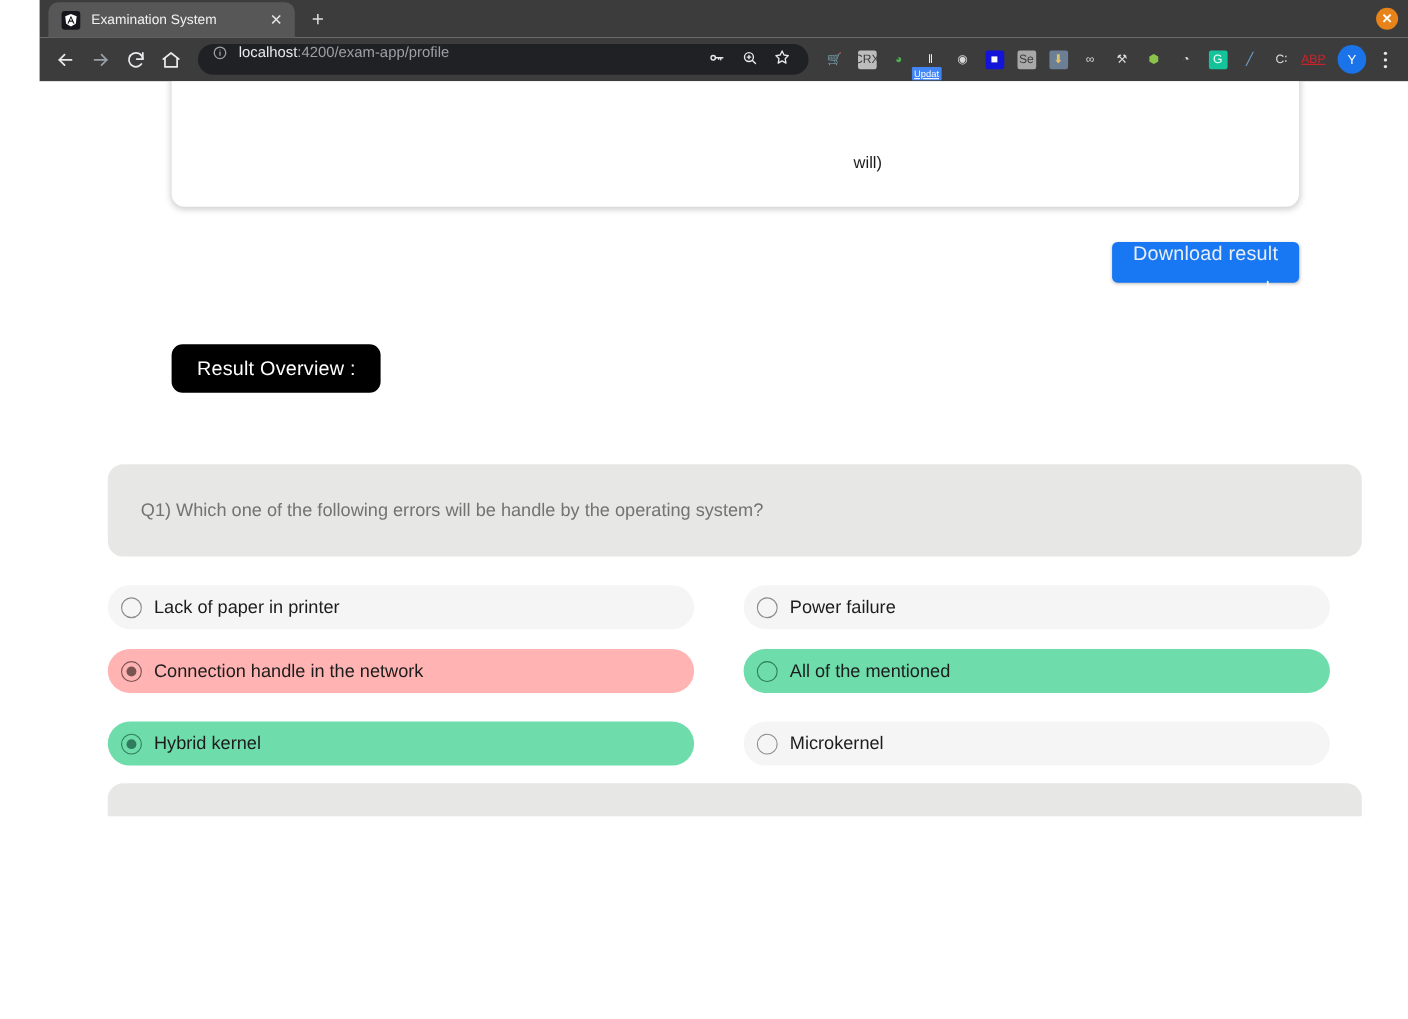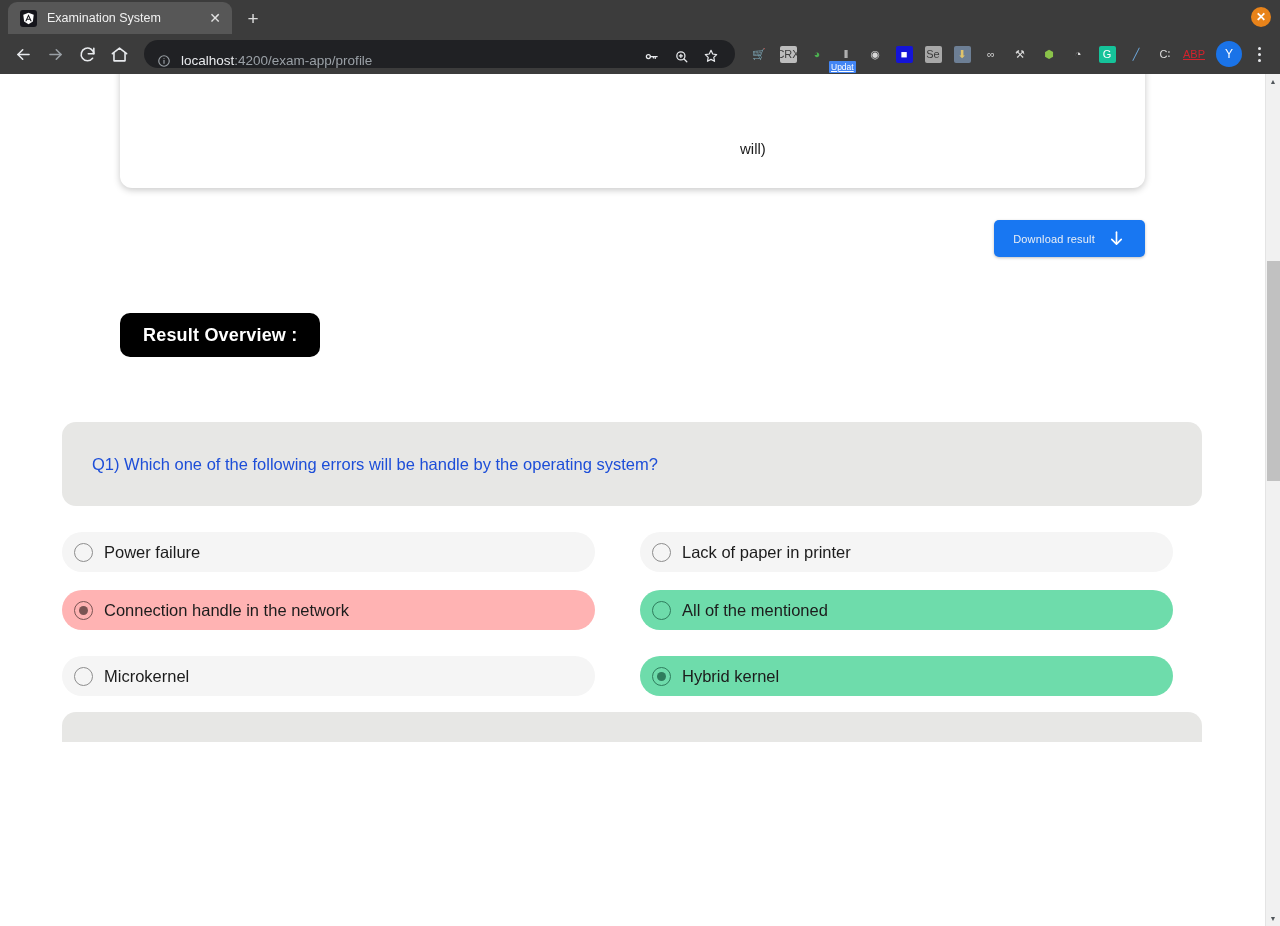--- a/index.html
+++ b/index.html
@@ -3,21 +3,21 @@
 <meta charset="utf-8">
 <style>
   * { box-sizing: border-box; margin: 0; padding: 0; }
   html, body { width: 1280px; height: 926px; overflow: hidden; }
   body {
     font-family: "Liberation Sans", sans-serif;
     background: #ffffff;
   }
 
   
-  .browser { width: 1280px; height: 926px; position: relative; }
+  .browser { width: 1280px; height: 926px; position: relative; padding-left: 36px; }
 
   .tabstrip {
     height: 34px;
     background: #3c3c3c;
     display: flex;
     align-items: flex-end;
     padding-left: 8px;
     position: relative;
   }
   .tab {
@@ -90,21 +90,21 @@
     flex: 0 0 auto;
   }
   .nav-btn svg { display: block; }
   .omnibox {
     flex: 1 1 auto;
     height: 28px;
     margin: 0 8px 0 8px;
     background: #202124;
     border-radius: 14px;
     display: flex;
-    align-items: flex-end;
+    align-items: flex-start;
     padding: 0 12px;
     gap: 10px;
     min-width: 0;
   }
   .omnibox .info-icon {
     width: 15px; height: 15px;
     flex: 0 0 auto;
     display: flex; align-items: center; justify-content: center;
   }
   .url-text {
@@ -204,62 +204,62 @@
     justify-content: flex-end;
     padding-right: 120px;
   }
   .download-btn {
     background: #1877f2;
     color: #e9eef5;
     border: none;
     border-radius: 5px;
     height: 37px;
     padding: 0 19px;
-    font-size: 11px;
+    font-size: 18px;
     font-family: "Liberation Sans", sans-serif;
     display: inline-flex;
-    align-items: center;
+    align-items: flex-end;
     gap: 12px;
     box-shadow: 0 1px 3px rgba(0,0,0,0.25);
     letter-spacing: 0.2px;
+    flex-direction: column;
   }
   .download-btn svg { display: block; }
 
   .overview-badge {
     position: absolute;
     left: 120px;
     top: 239px;
     background: #000000;
     color: #ffffff;
     border-radius: 10px;
     height: 44px;
     padding: 0 23px;
     display: inline-flex;
     align-items: center;
     font-size: 18px;
     letter-spacing: 0.2px;
-    font-weight: bold;
   }
 
   .questions {
     position: absolute;
     left: 62px;
     top: 348px;
     width: 1140px;
   }
   .qblock { margin-bottom: 16px; }
   .qheader {
     background: #e7e7e5;
     border-radius: 14px;
     height: 84px;
     display: flex;
     align-items: center;
     padding: 0 30px;
     font-size: 16.5px;
-    color: #1d4ed8;
+    color: #737373;
   }
   .options {
     display: grid;
     grid-template-columns: 533px 533px;
     column-gap: 45px;
     row-gap: 18px;
     margin-top: 26px;
   }
   .option {
     height: 40px;
@@ -484,55 +484,55 @@
       <div class="overview-badge">Result Overview :</div>
 
       <div class="questions">
           <div class="qblock">
             <div class="qheader">Q1) Which one of the following errors will be handle by the operating system?</div>
             <div class="options">
               <div class="option">
                 <span class="radio">
                   <span class="dot"></span>
                 </span>
-                <span>Power failure</span>
+                <span>Lack of paper in printer</span>
               </div>
               <div class="option">
                 <span class="radio">
                   <span class="dot"></span>
                 </span>
-                <span>Lack of paper in printer</span>
+                <span>Power failure</span>
               </div>
               <div class="option wrong">
                 <span class="radio checked">
                   <span class="dot"></span>
                 </span>
                 <span>Connection handle in the network</span>
               </div>
               <div class="option correct">
                 <span class="radio">
                   <span class="dot"></span>
                 </span>
                 <span>All of the mentioned</span>
               </div>
             </div>
           </div>
           <div class="qblock">
             <div class="options">
+              <div class="option correct">
+                <span class="radio checked">
+                  <span class="dot"></span>
+                </span>
+                <span>Hybrid kernel</span>
+              </div>
               <div class="option">
                 <span class="radio">
                   <span class="dot"></span>
                 </span>
                 <span>Microkernel</span>
-              </div>
-              <div class="option correct">
-                <span class="radio checked">
-                  <span class="dot"></span>
-                </span>
-                <span>Hybrid kernel</span>
               </div>
             </div>
           </div>
           <div class="qblock partial">
             <div class="qheader"></div>
           </div>
         </div>
     </div>
 
     <div class="scrollbar">

